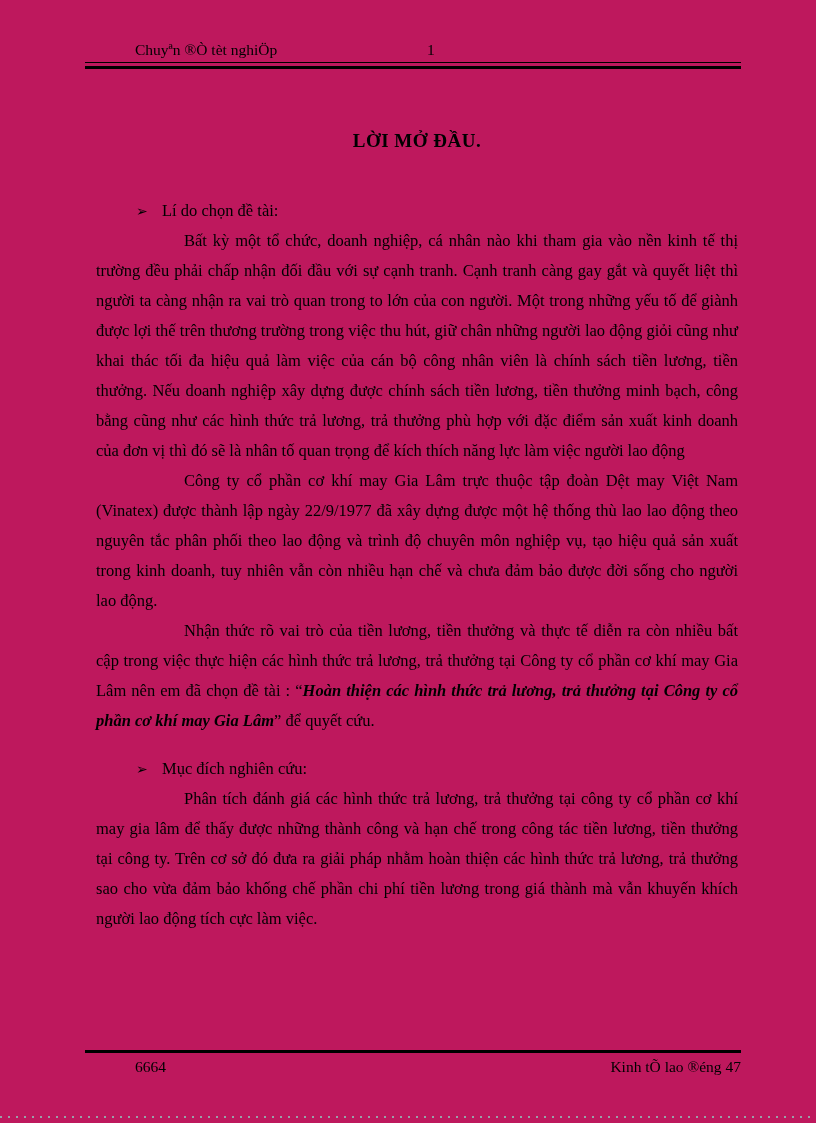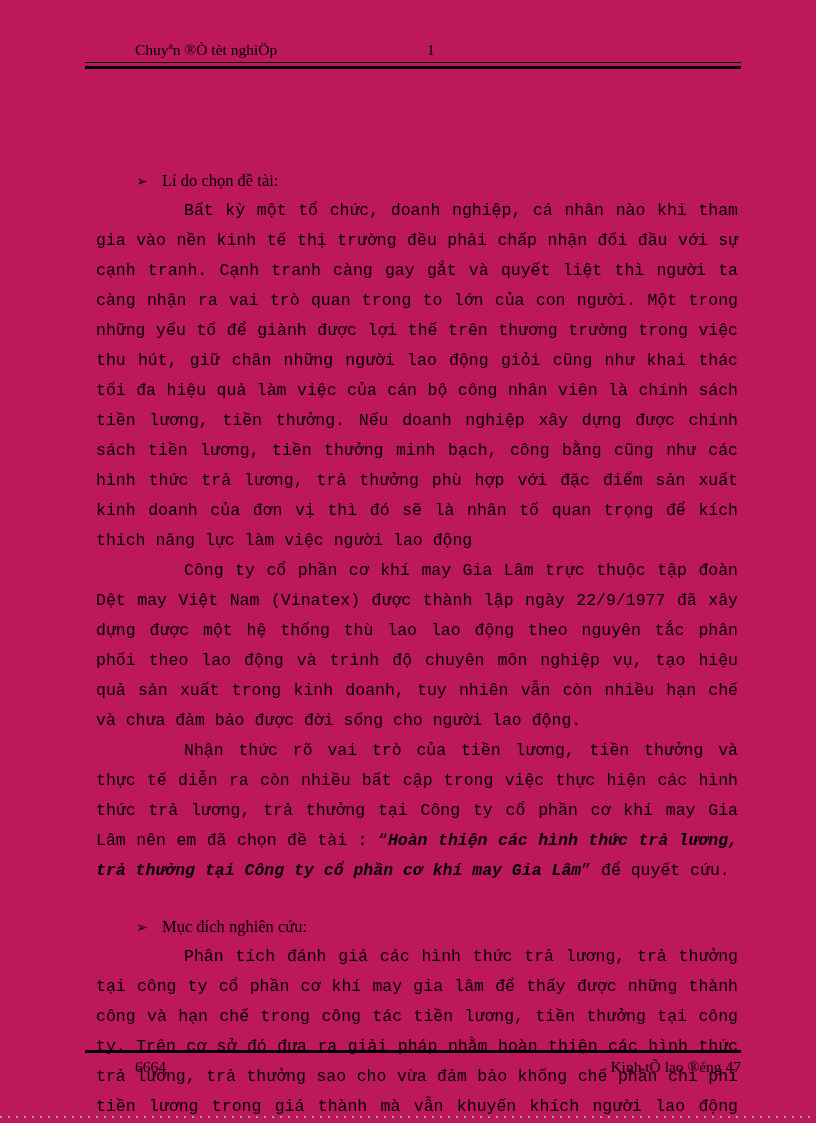--- a/index.html
+++ b/index.html
@@ -39,31 +39,30 @@
   .doc-title {
     font-size:19px; font-weight:bold;
     text-align:center; letter-spacing:0.5px;
     line-height:30px;
   }
   .section-heading {
     margin-top:40px;
     font-weight:normal; font-size:16.5px; line-height:30px;
     padding-left:40px;
   }
-  .section-heading.second { margin-top:26px; }
+  .section-heading.second { margin-top:18px; }
   .bullet {
     font-family:"DejaVu Sans",sans-serif;
     font-size:14px;
     display:inline-block; width:26px;
   }
   .para {
     font-size:16.5px; line-height:30px;
     text-align:justify; text-indent:88px;
     margin:0;
-    font-family:Liberation Mono, monospace;
   }
   .quote { font-weight:bold; font-style:italic; }
 
   
   .footer {
     position:absolute; left:85px; top:1050px; width:656px;
   }
   .footer-row {
     display:flex; justify-content:space-between;
     font-size:15.5px; line-height:20px;
@@ -84,20 +83,21 @@
   <header class="header">
     <div class="header-row">
       <span class="header-title">Chuyªn ®Ò tèt nghiÖp</span>
       <span class="header-page">1</span>
     </div>
     <div class="rule-thin"></div>
     <div class="rule-thick"></div>
   </header>
 
   <main class="content">
+    <h1 class="doc-title">LỜI MỞ ĐẦU.</h1>
 
     <div class="section-heading"><span class="bullet">➢</span><span>Lí do chọn đề tài:</span></div>
 
     <p class="para">Bất kỳ một tổ chức, doanh nghiệp, cá nhân nào khi tham gia vào nền kinh tế thị trường đều phải chấp nhận đối đầu với sự cạnh tranh. Cạnh tranh càng gay gắt và quyết liệt thì người ta càng nhận ra vai trò quan trong to lớn của con người. Một trong những yếu tố để giành được lợi thế trên thương trường trong việc thu hút, giữ chân những người lao động giỏi cũng như khai thác tối đa hiệu quả làm việc của cán bộ công nhân viên là chính sách tiền lương, tiền thưởng. Nếu doanh nghiệp xây dựng được chính sách tiền lương, tiền thưởng minh bạch, công bằng cũng như các hình thức trả lương, trả thưởng phù hợp với đặc điểm sản xuất kinh doanh của đơn vị thì đó sẽ là nhân tố quan trọng để kích thích năng lực làm việc người lao động</p>
     <p class="para">Công ty cổ phần cơ khí may Gia Lâm trực thuộc tập đoàn Dệt may Việt Nam (Vinatex) được thành lập ngày 22/9/1977 đã xây dựng được một hệ thống thù lao lao động theo nguyên tắc phân phối theo lao động và trình độ chuyên môn nghiệp vụ, tạo hiệu quả sản xuất trong kinh doanh, tuy nhiên vẫn còn nhiều hạn chế và chưa đảm bảo được đời sống cho người lao động.</p>
     <p class="para"><span>Nhận thức rõ vai trò của tiền lương, tiền thưởng và thực tế diễn ra còn nhiều bất cập trong việc thực hiện các hình thức trả lương, trả thưởng tại Công ty cổ phần cơ khí may Gia Lâm nên em đã chọn đề tài : “</span><em class="quote">Hoàn thiện các hình thức trả lương, trả thưởng tại Công ty cổ phần cơ khí may Gia Lâm</em><span>” để quyết cứu.</span></p>
 
     <div class="section-heading second"><span class="bullet">➢</span><span>Mục đích nghiên cứu:</span></div>
 
     <p class="para">Phân tích đánh giá các hình thức trả lương, trả thưởng tại công ty cổ phần cơ khí may gia lâm để thấy được những thành công và hạn chế trong công tác tiền lương, tiền thưởng tại công ty. Trên cơ sở đó đưa ra giải pháp nhằm hoàn thiện các hình thức trả lương, trả thưởng sao cho vừa đảm bảo khống chế phần chi phí tiền lương trong giá thành mà vẫn khuyến khích người lao động tích cực làm việc.</p>

